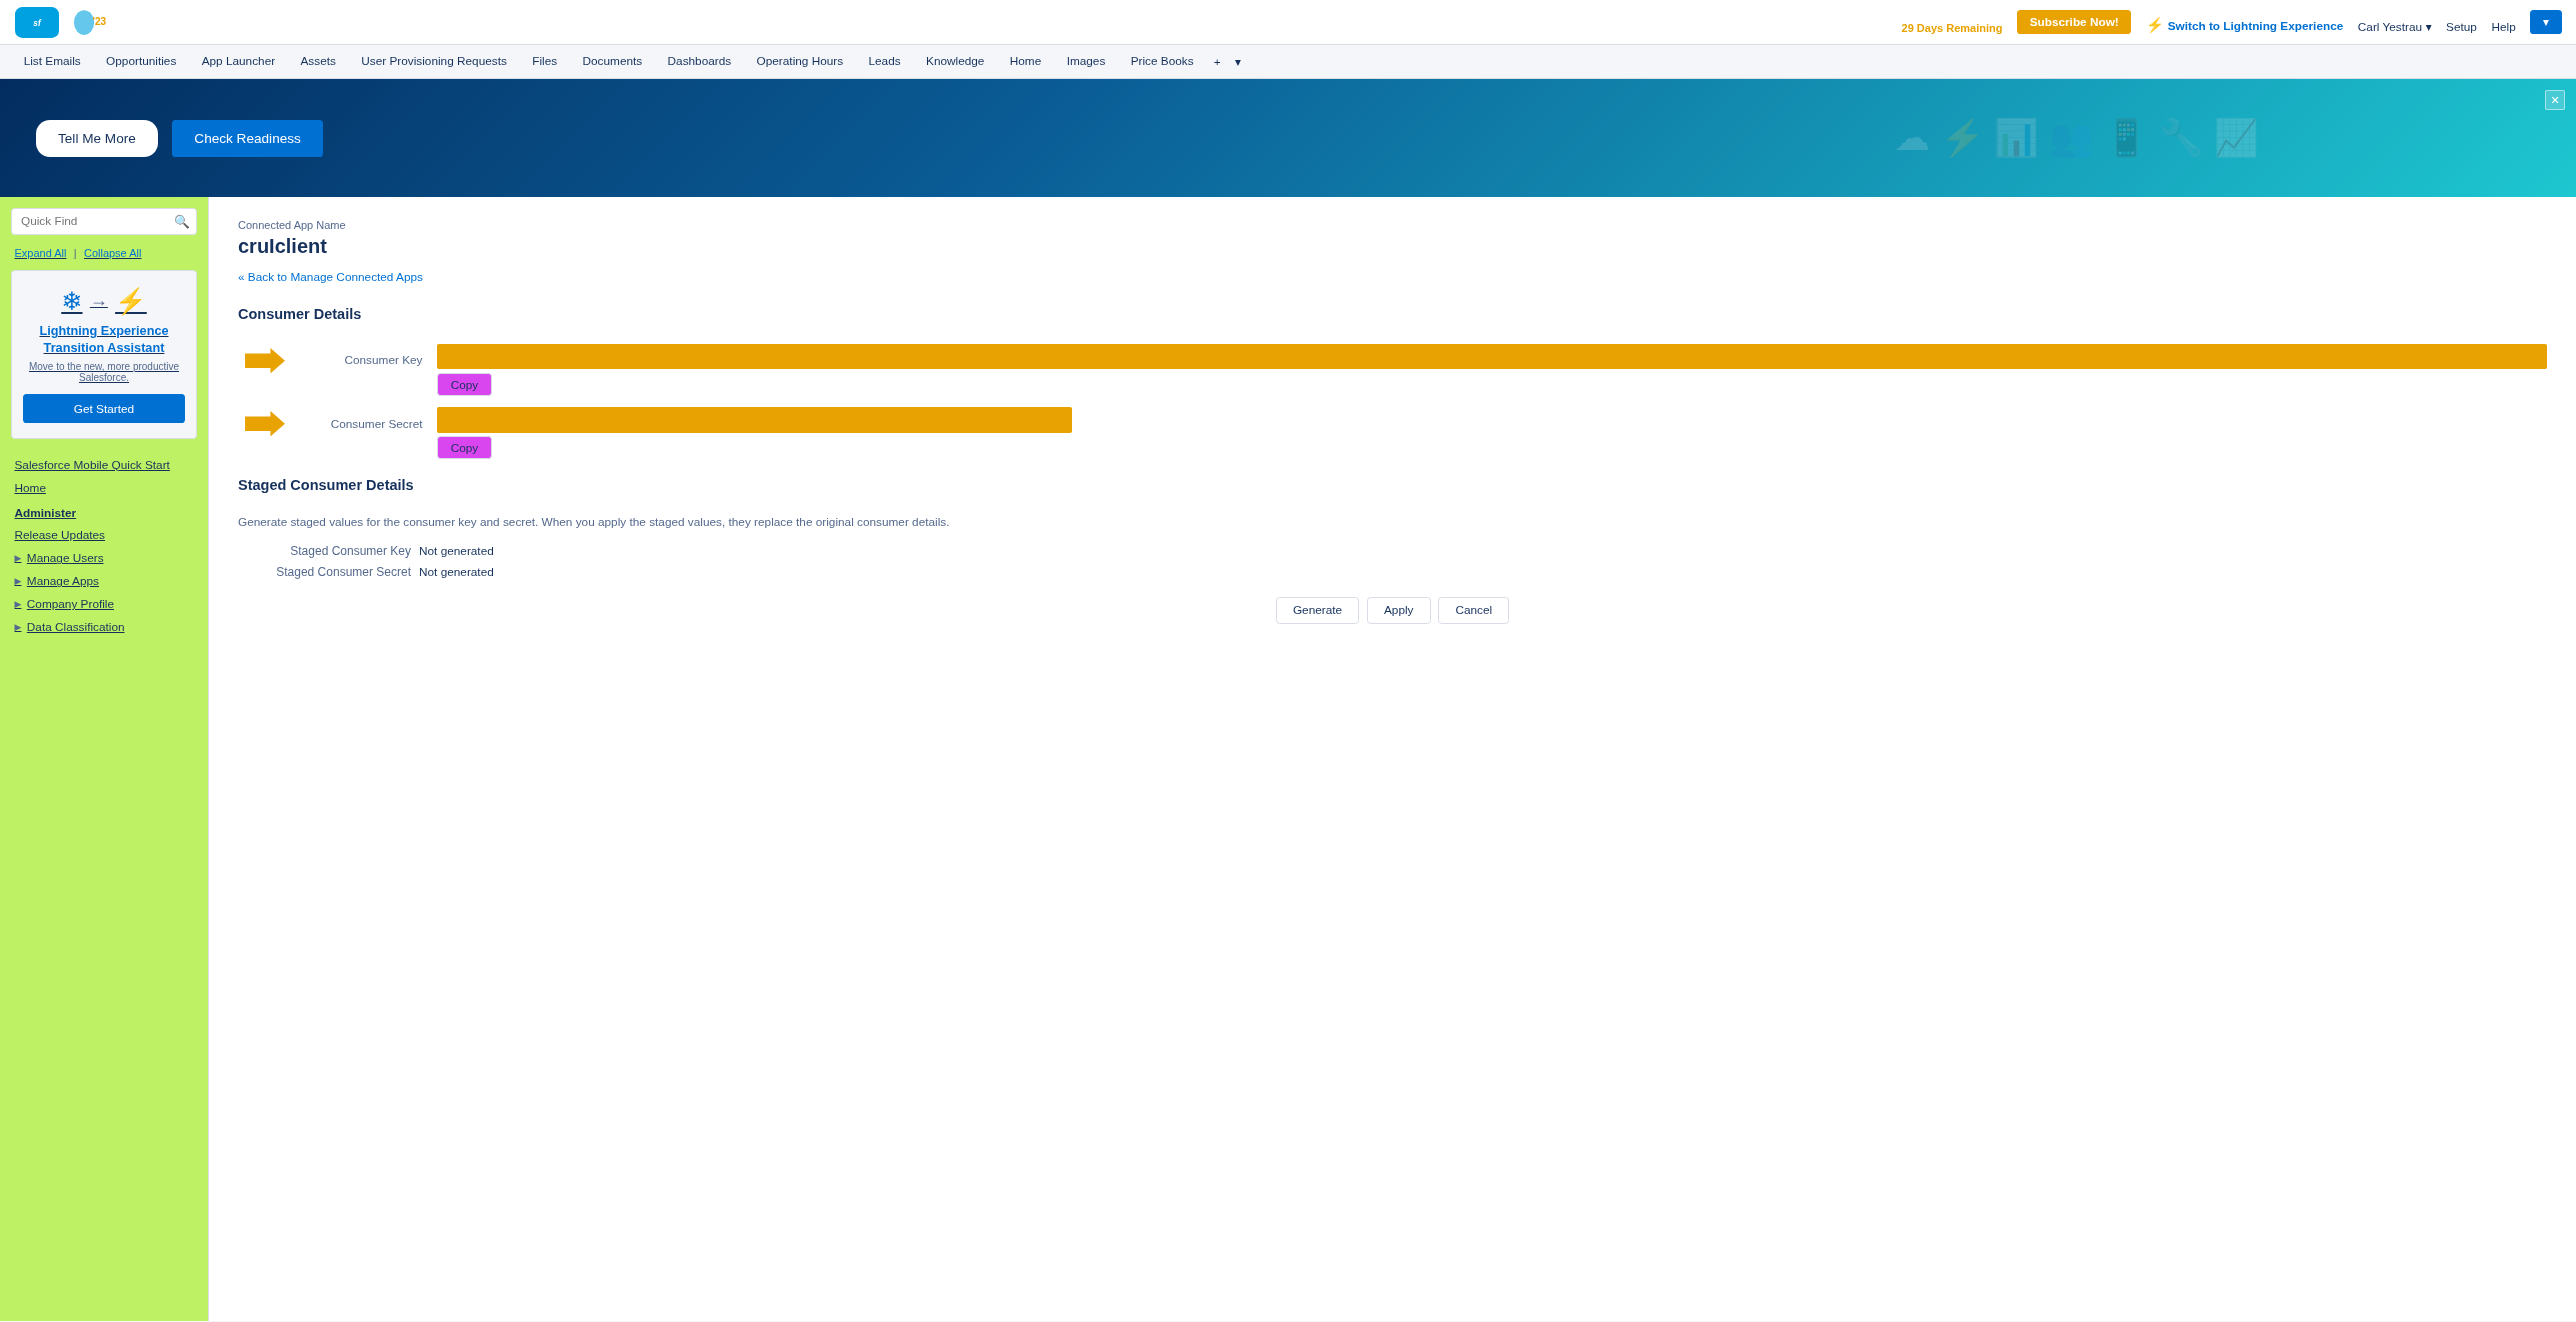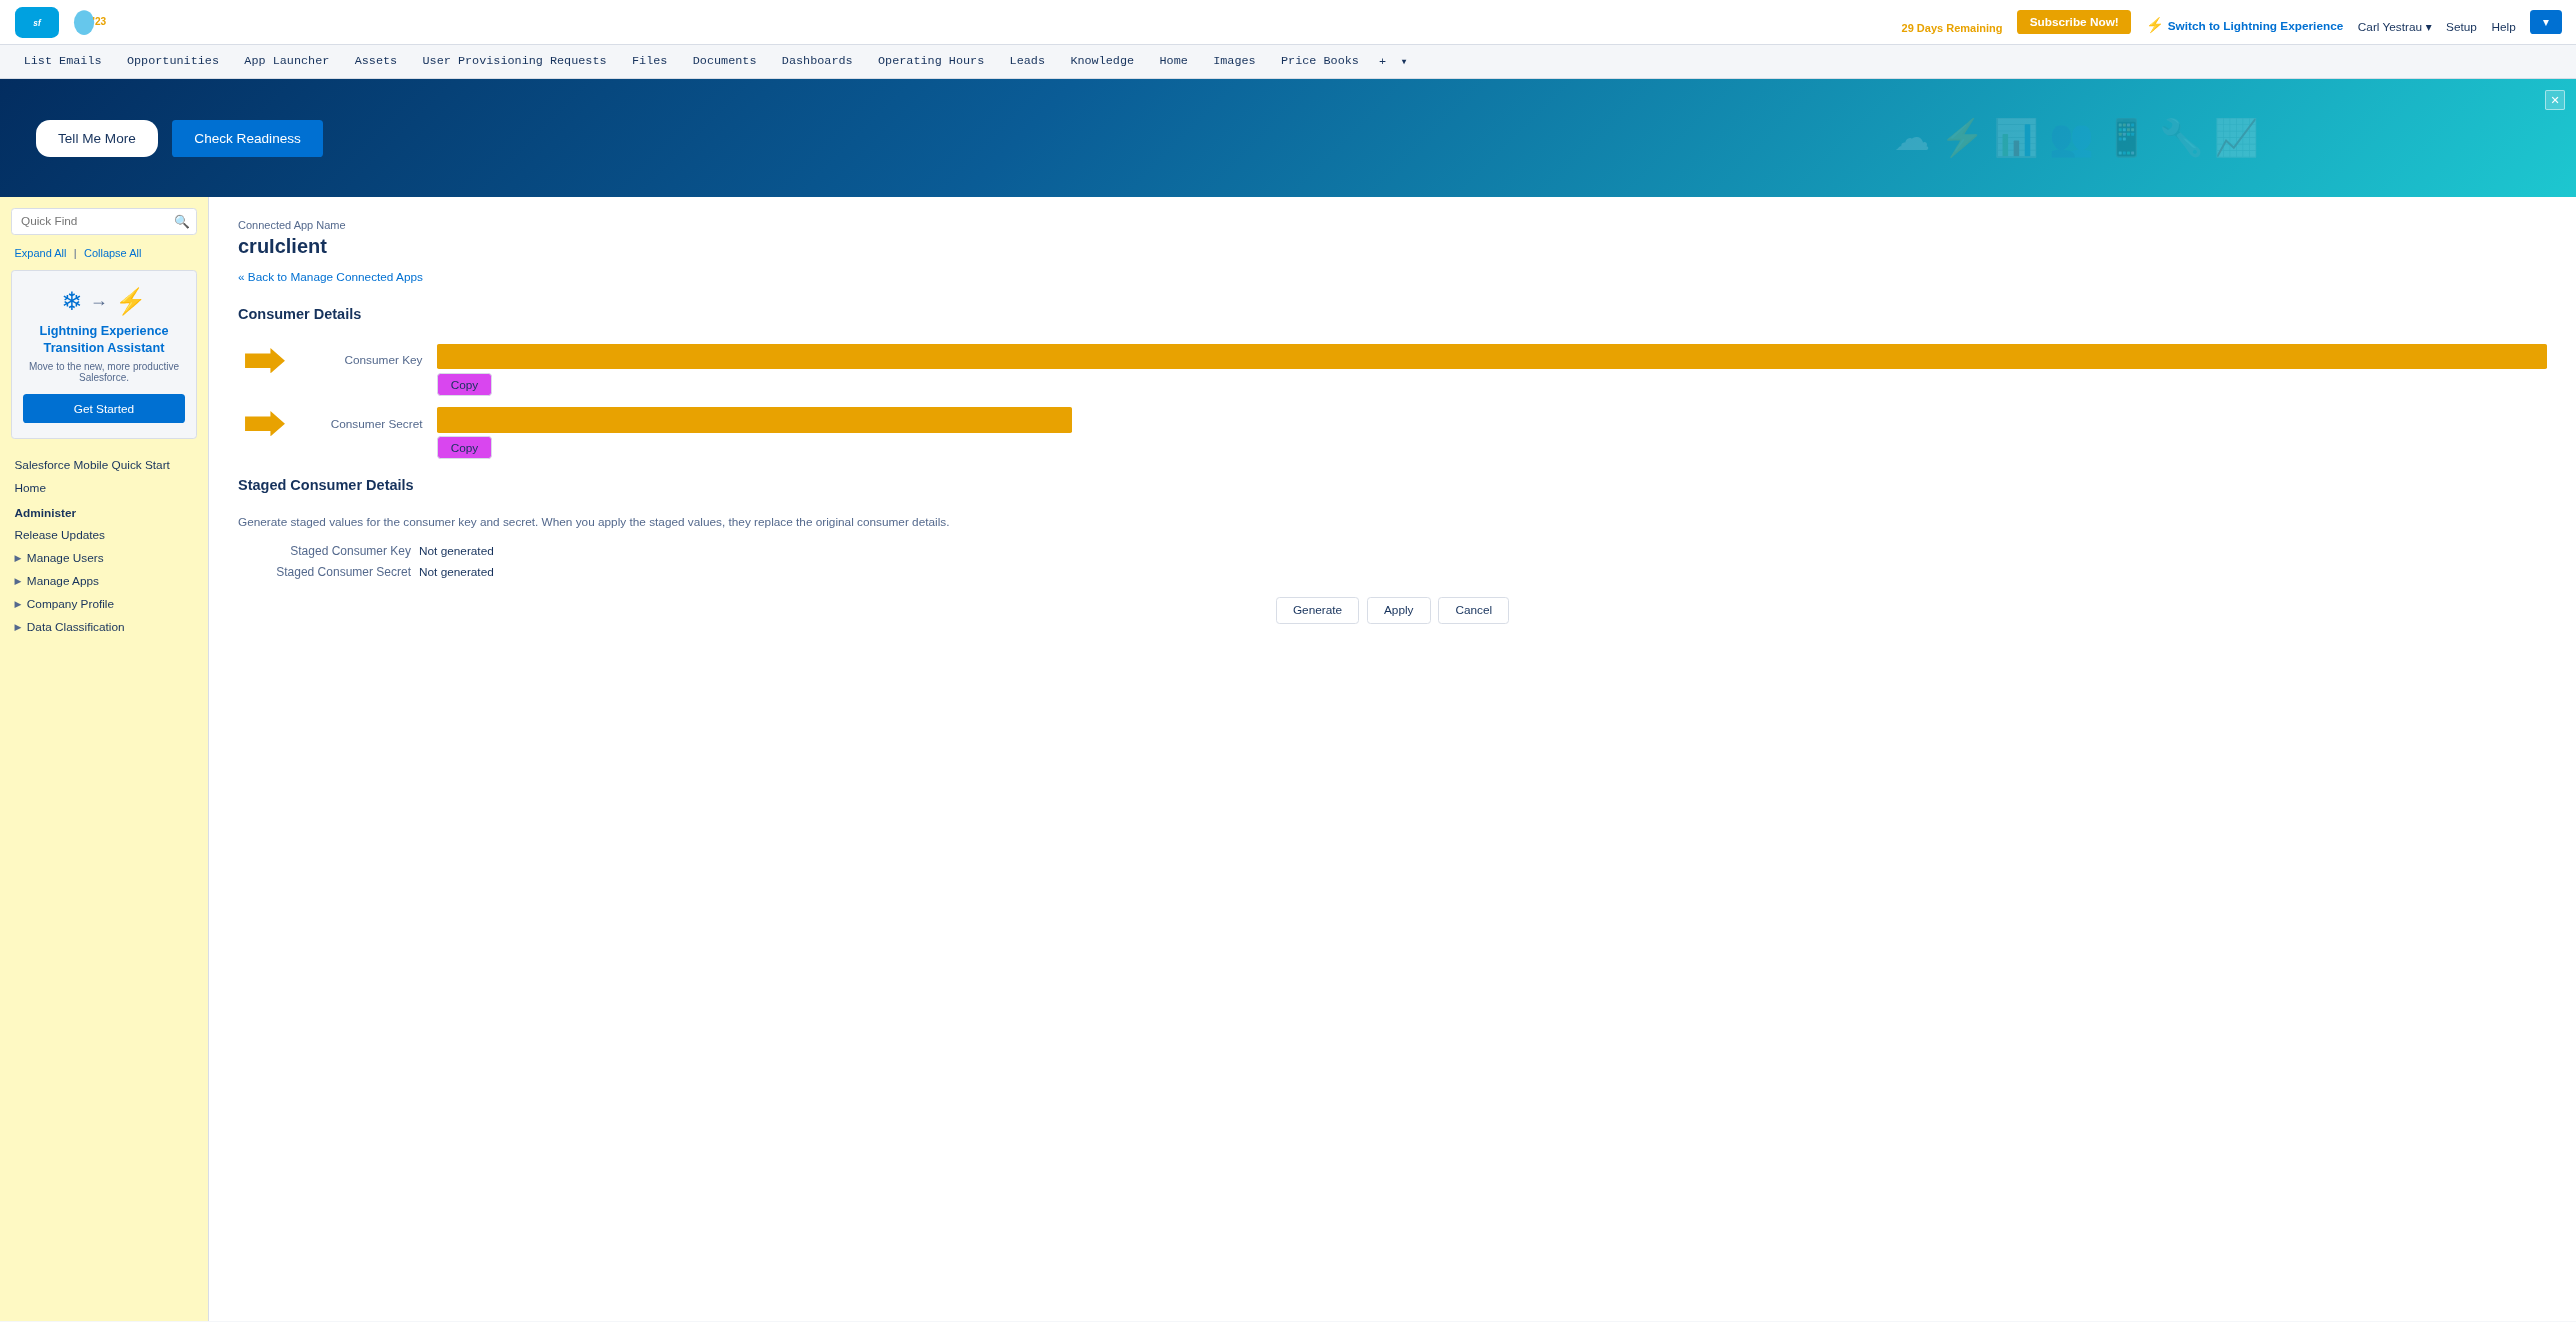--- a/index.html
+++ b/index.html
@@ -66,21 +66,20 @@
 
     
     .nav-bar {
       background: #f4f6f9;
       border-bottom: 0.9px solid #d8dde6;
       display: flex;
       align-items: center;
       padding: 0 11px;
       height: 34px;
       gap: 0;
-      font-family: Liberation Mono, monospace;
     }
     .nav-item {
       padding: 7.3px 12.7px;
       font-size: 11.8px;
       color: #16325c;
       cursor: pointer;
       white-space: nowrap;
       border-bottom: 1.8px solid transparent;
     }
     .nav-more { padding: 7.3px 7.3px; cursor: pointer; color: #16325c; }
@@ -147,23 +146,24 @@
     
     .main-layout {
       display: flex;
       min-height: calc(100vh - 198px);
     }
 
     
     .sidebar {
       width: 209px;
       min-width: 209px;
-      background: #fef9c3;
+      background: #bef264;
       border-right: 0.9px solid #d8dde6;
       padding: 11px 0;
+      text-decoration: underline;
     }
     .sidebar-search {
       margin: 0 11px 9px;
       position: relative;
     }
     .sidebar-search input {
       width: 100%;
       padding: 5.4px 25.4px 5.4px 9px;
       border: 0.9px solid #d8dde6;
       border-radius: 3.6px;

